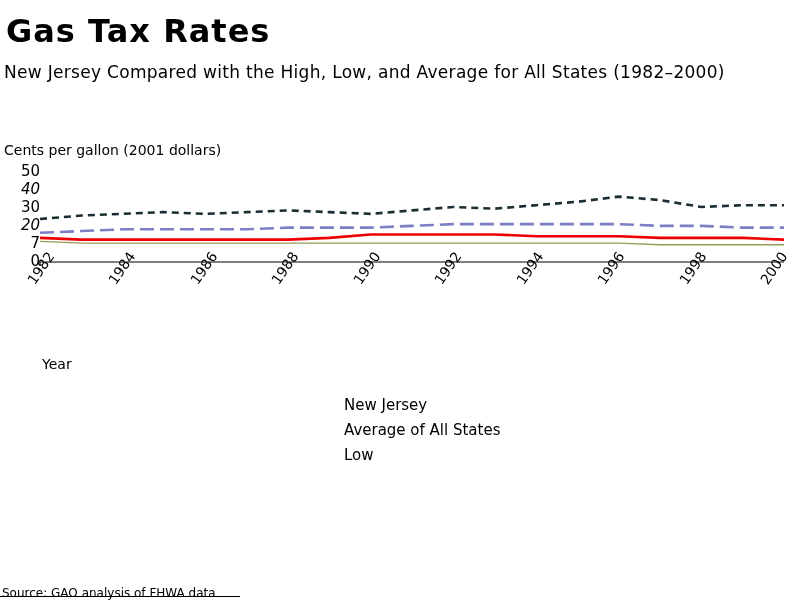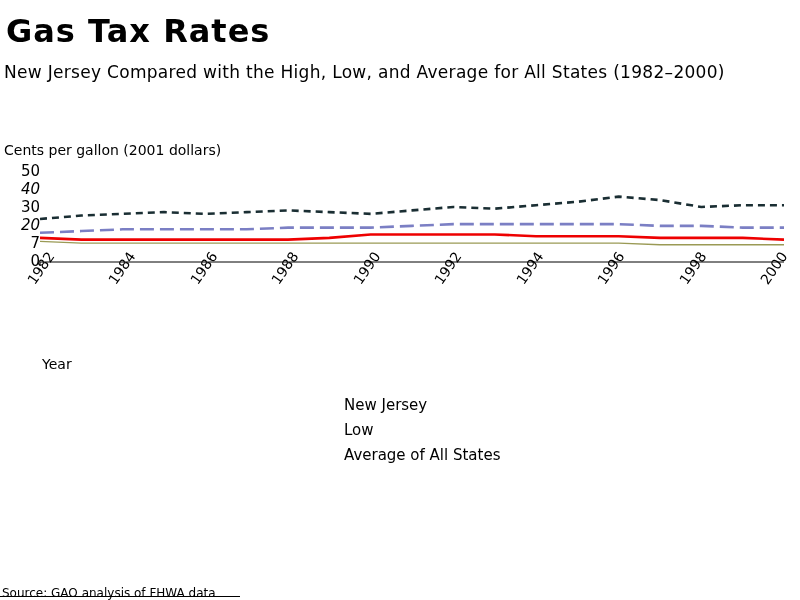--- a/index.html
+++ b/index.html
@@ -176,28 +176,28 @@
 
   <div class="legend">
     <div class="legend-row">
       <svg class="legend-swatch" width="62" height="4" viewBox="0 0 62 4">
         <line x1="0" y1="2" x2="62" y2="2" stroke="#ee0000" stroke-width="3"></line>
       </svg>
       <div class="legend-label">New Jersey</div>
     </div>
     <div class="legend-row">
       <svg class="legend-swatch" width="62" height="4" viewBox="0 0 62 4">
-        <line x1="0" y1="2" x2="62" y2="2" stroke="#9a9a55" stroke-width="1.5"></line>
-      </svg>
-      <div class="legend-label">Low</div>
+        <line x1="0" y1="2" x2="62" y2="2" stroke="#7b7fc4" stroke-width="3" stroke-dasharray="16,6"></line>
+      </svg>
+      <div class="legend-label">Average of All States</div>
     </div>
     <div class="legend-row">
       <svg class="legend-swatch" width="62" height="4" viewBox="0 0 62 4">
-        <line x1="0" y1="2" x2="62" y2="2" stroke="#7b7fc4" stroke-width="3" stroke-dasharray="16,6"></line>
-      </svg>
-      <div class="legend-label">Average of All States</div>
+        <line x1="0" y1="2" x2="62" y2="2" stroke="#9a9a55" stroke-width="1.5"></line>
+      </svg>
+      <div class="legend-label">Low</div>
     </div>
   </div>
 
   <div class="source">Source: GAO analysis of FHWA data</div>
   <div class="footer-rule"></div>
 
 </div>
 
 </body></html>

